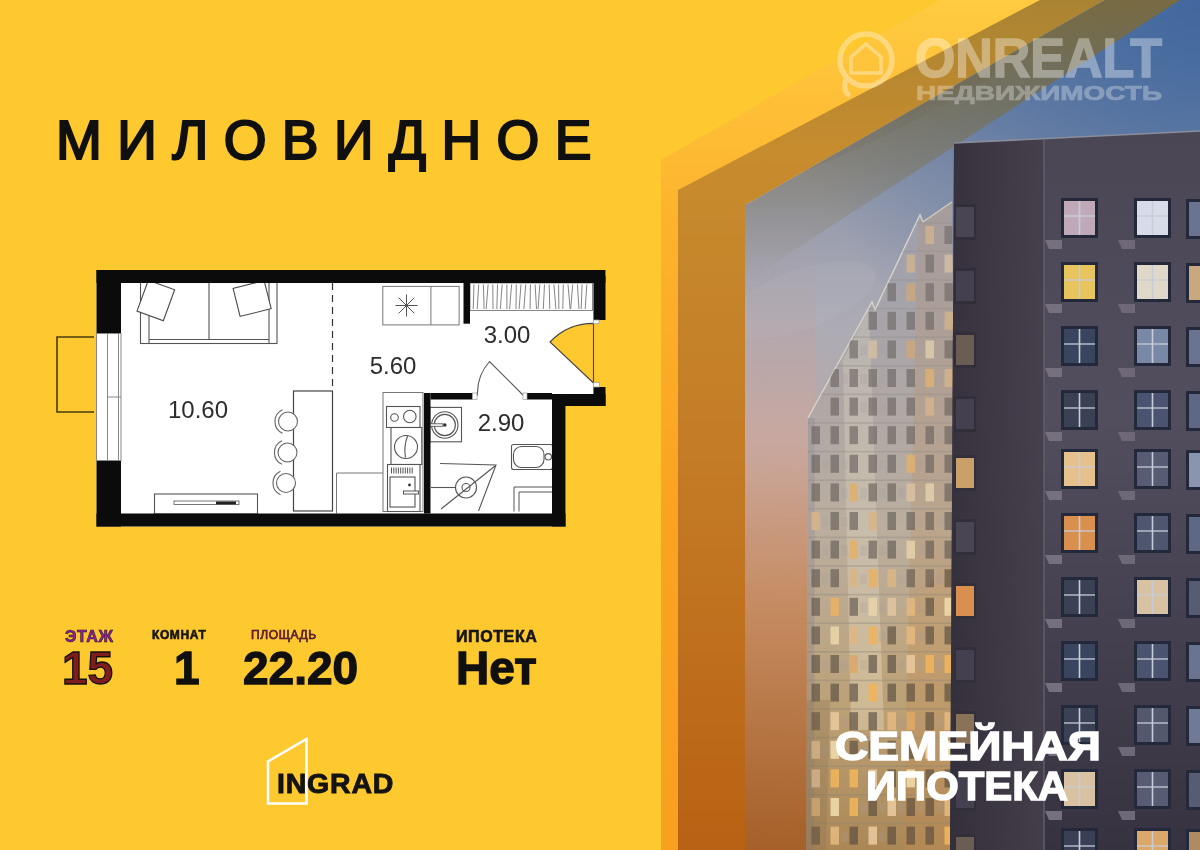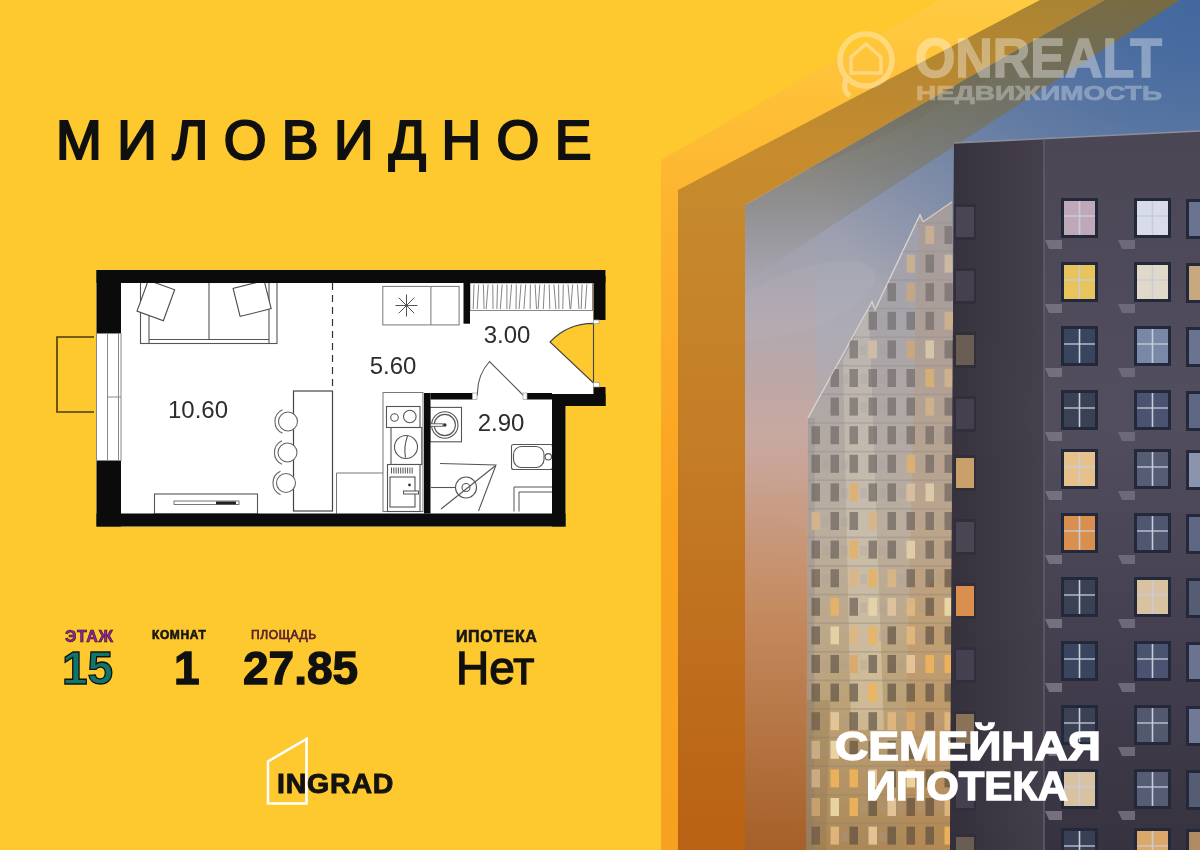--- a/index.html
+++ b/index.html
@@ -736,32 +736,32 @@
   <line x1="107.5" y1="333.5" x2="107.5" y2="460.5"></line>
   <line x1="118.5" y1="333.5" x2="118.5" y2="460.5"></line>
   <line x1="107.5" y1="397" x2="121" y2="397"></line>
  </g>
 
  <path d="M94,337 H57 V412 H94" fill="none" stroke="#4a3b10" stroke-width="1.6"></path>
 </svg>
 
 <div class="abs" style="left:65px;top:628px;font-size:16px;font-weight:bold;letter-spacing:0.6px;color:#a21caf;-webkit-text-stroke:0.6px #161616">ЭТАЖ</div>
 
-<div class="abs" style="left:62px;top:641px;font-size:46px;font-weight:bold;color:#0f766e;-webkit-text-stroke:1.3px #101010">15</div>
+<div class="abs" style="left:62px;top:641px;font-size:46px;font-weight:bold;color:#7f1d1d;-webkit-text-stroke:1.3px #101010">15</div>
 
 <div class="abs" style="left:152px;top:628px;font-size:12px;font-weight:bold;letter-spacing:0.6px;color:#161616;-webkit-text-stroke:0.6px #161616">КОМНАТ</div>
 
 <div class="abs" style="left:174px;top:641px;font-size:46px;font-weight:bold;color:#101010;-webkit-text-stroke:1.3px #101010">1</div>
 
 <div class="abs" style="left:251px;top:628px;font-size:12px;font-weight:normal;letter-spacing:0.6px;color:#be185d;-webkit-text-stroke:0.6px #161616">ПЛОЩАДЬ</div>
 
-<div class="abs" style="left:243px;top:641px;font-size:46px;font-weight:bold;color:#101010;-webkit-text-stroke:1.3px #101010">27.85</div>
+<div class="abs" style="left:243px;top:641px;font-size:46px;font-weight:bold;color:#101010;-webkit-text-stroke:1.3px #101010">22.20</div>
 
 <div class="abs" style="left:456px;top:628px;font-size:16px;font-weight:bold;letter-spacing:0.6px;color:#161616;-webkit-text-stroke:0.6px #161616">ИПОТЕКА</div>
 
-<div class="abs" style="left:456px;top:641px;font-size:46px;font-weight:normal;color:#101010;-webkit-text-stroke:1.3px #101010">Нет</div>
+<div class="abs" style="left:456px;top:641px;font-size:46px;font-weight:bold;color:#101010;-webkit-text-stroke:1.3px #101010">Нет</div>
 
 <svg class="abs" style="left:0;top:0" width="1200" height="850" viewBox="0 0 1200 850">
 
  <path d="M268,803.5 V761.5 L306.5,739 V803.5 Z" fill="none" stroke="#FFFFFF" stroke-width="2.6"></path>
 
  <text x="277" y="792.5" font-size="28.5" font-weight="bold" fill="#131313" stroke="#131313" stroke-width="0.9" letter-spacing="0.8">INGRAD</text>
 </svg>
 
 </body></html>

